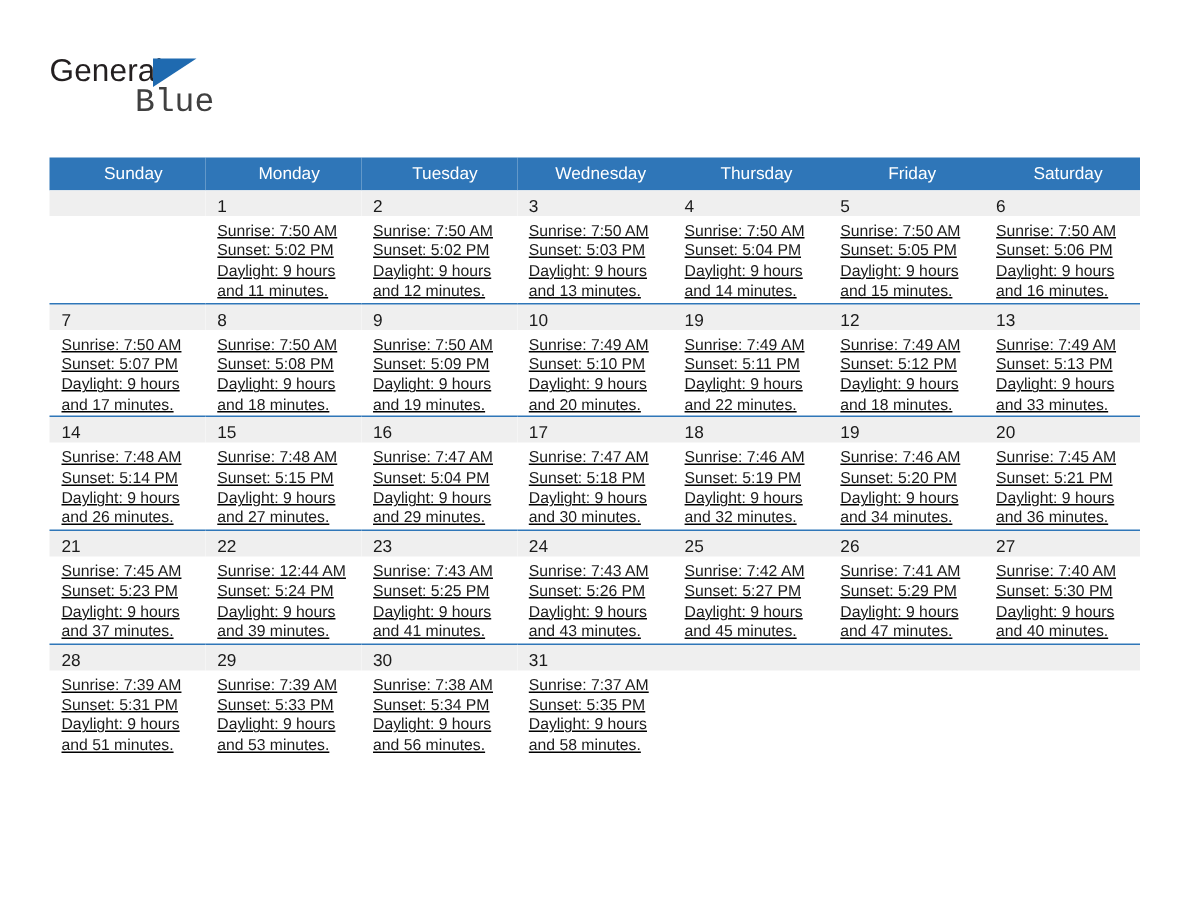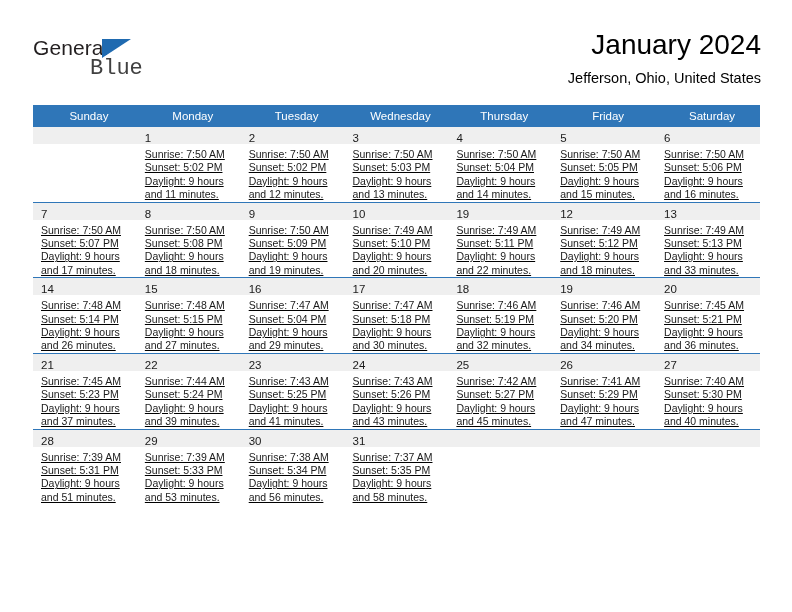--- a/index.html
+++ b/index.html
@@ -149,24 +149,20 @@
 <div class="page">
 
   <div class="topbar">
 
     <div class="logo">
       <span class="logo-general">General</span>
       <span class="logo-triangle"></span>
       <span class="logo-blue">Blue</span>
     </div>
 
-    <div class="title-block">
-      <div class="cal-title">January 2024</div>
-      <div class="cal-subtitle">Jefferson, Ohio, United States</div>
-    </div>
 
   </div>
 
   <table class="calendar">
     <colgroup>
       <col>
         <col>
         <col>
         <col>
         <col>
@@ -381,21 +377,21 @@
             <div class="cell-body">
               <div class="cell-line">Sunrise: 7:45 AM</div>
               <div class="cell-line">Sunset: 5:23 PM</div>
               <div class="cell-line">Daylight: 9 hours</div>
               <div class="cell-line">and 37 minutes.</div>
             </div>
           </td>
           <td>
             <div class="daynum-band"><span class="daynum">22</span></div>
             <div class="cell-body">
-              <div class="cell-line">Sunrise: 7:44 AM</div>
+              <div class="cell-line">Sunrise: 12:44 AM</div>
               <div class="cell-line">Sunset: 5:24 PM</div>
               <div class="cell-line">Daylight: 9 hours</div>
               <div class="cell-line">and 39 minutes.</div>
             </div>
           </td>
           <td>
             <div class="daynum-band"><span class="daynum">23</span></div>
             <div class="cell-body">
               <div class="cell-line">Sunrise: 7:43 AM</div>
               <div class="cell-line">Sunset: 5:25 PM</div>

